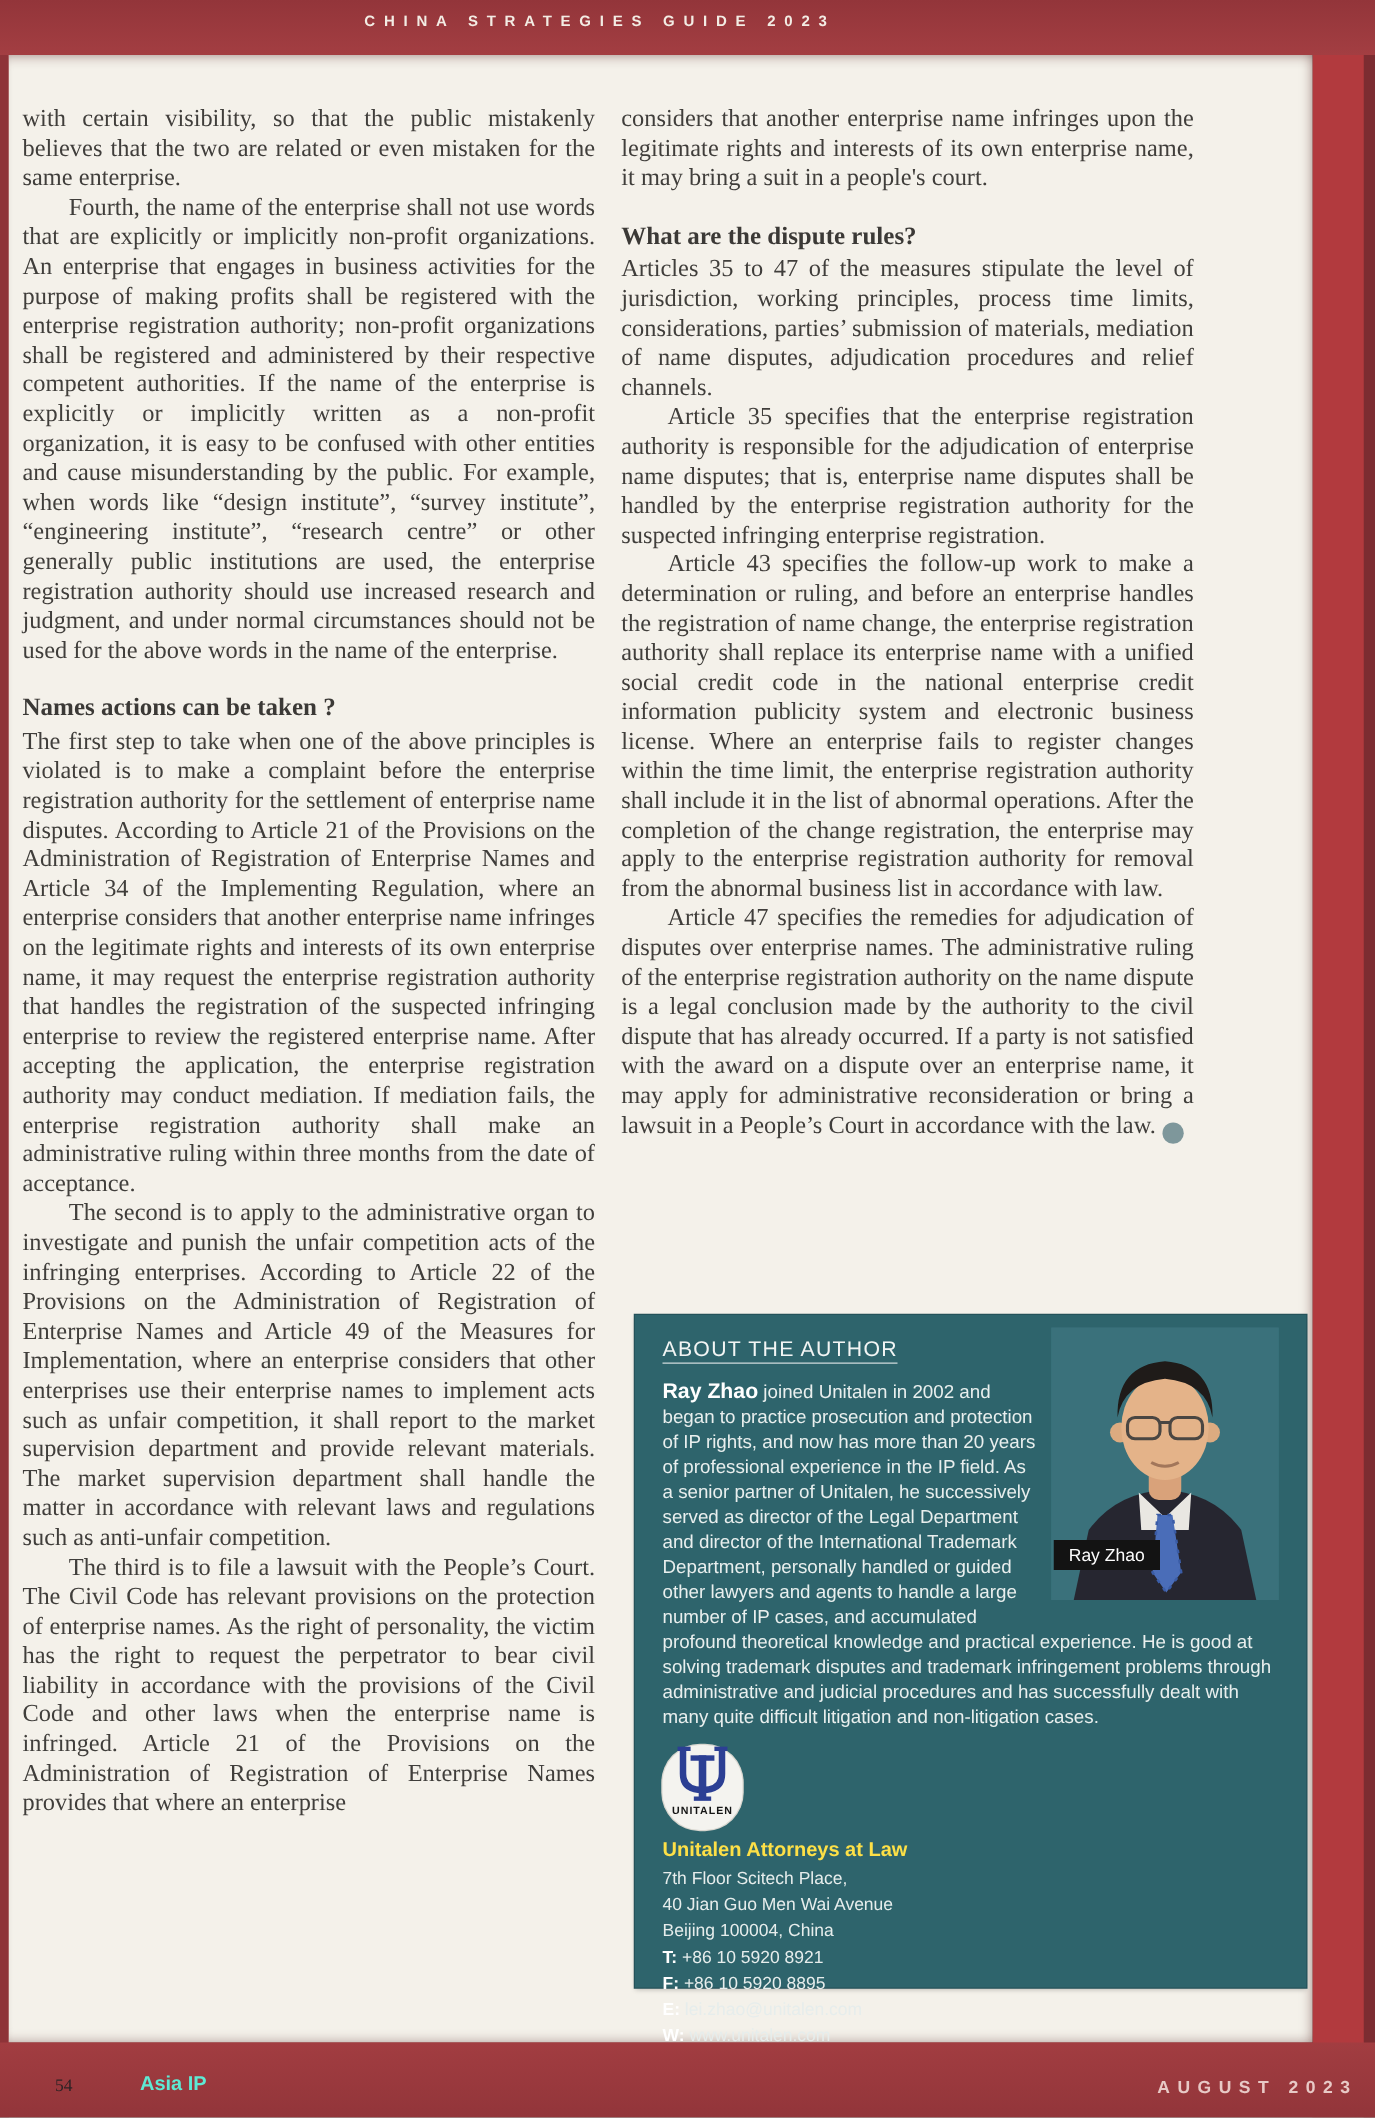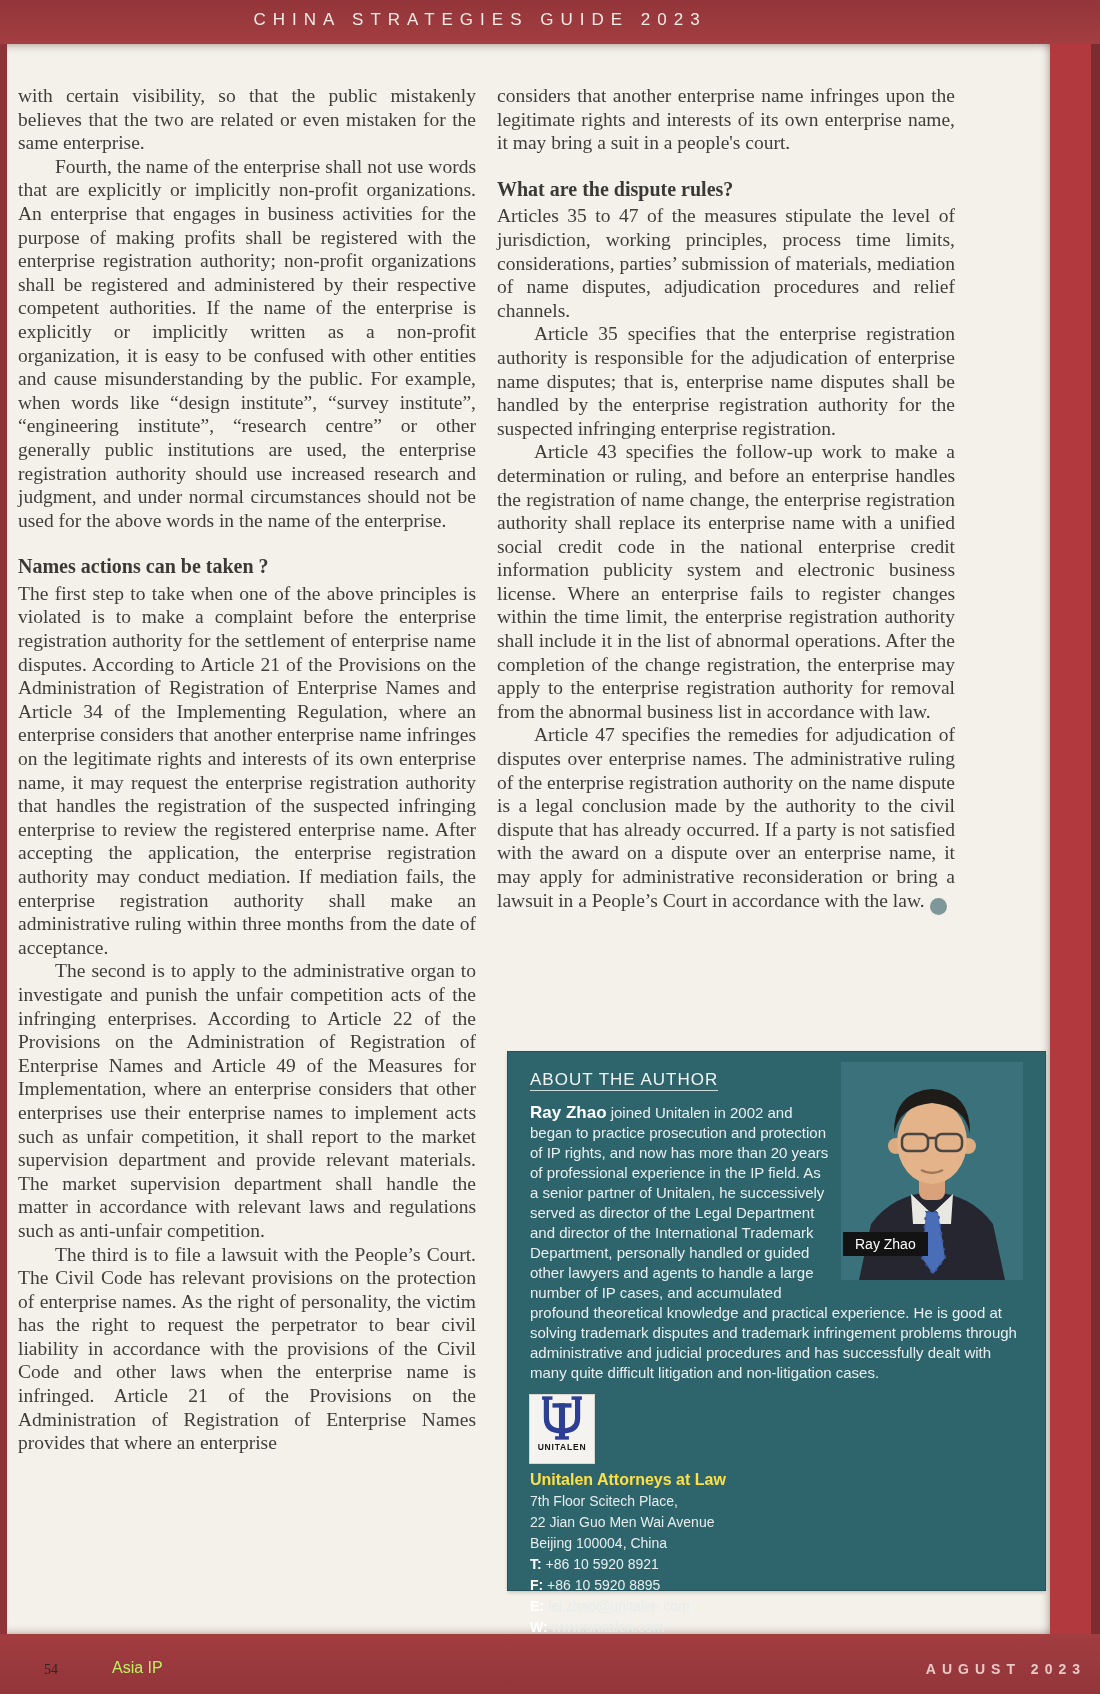--- a/index.html
+++ b/index.html
@@ -5,21 +5,21 @@
   html,body{margin:0;padding:0;background:#888;}
   .page{position:relative;width:1100px;height:1694px;background:#9e3a3e;overflow:hidden;
         font-family:"Liberation Serif","DejaVu Serif",serif;}
   
   .band-top{position:absolute;left:0;top:0;width:100%;height:44px;background:linear-gradient(#93353a,#a33e42);}
   .strip-right{position:absolute;right:0;top:0;width:50px;height:100%;background:#b23a3e;}
   .strip-right-edge{position:absolute;right:0;top:0;width:9px;height:100%;background:#7c2c31;}
   .strip-left{position:absolute;left:0;top:0;width:7px;height:100%;background:#8e3338;}
   .band-bottom{position:absolute;left:0;bottom:0;width:100%;height:60px;background:linear-gradient(#a23d41,#92353a);}
   .banner-title{position:absolute;left:0;top:10px;width:960px;text-align:center;
-        font-family:"Liberation Sans","DejaVu Sans",sans-serif;font-weight:normal;font-size:17px;
+        font-family:"Liberation Sans","DejaVu Sans",sans-serif;font-weight:bold;font-size:12px;
         letter-spacing:7px;color:#f3ece4;}
   
   .paper{position:absolute;left:7px;top:44px;width:1043px;height:1590px;background:#f4f1ea;
         box-shadow:inset 0 8px 10px -8px rgba(60,10,10,.45), inset -8px 0 9px -7px rgba(60,10,10,.35), inset 0 -8px 9px -7px rgba(60,10,10,.3);}
   
   .col{position:absolute;top:84px;width:458px;color:#403e3b;font-size:19.5px;line-height:23.6px;}
   .col-left{left:18px;}
   .col-right{left:497px;}
   .body-p{margin:0;text-align:justify;}
   .body-p.indent{text-indent:37px;}
@@ -35,29 +35,29 @@
   .about-label{display:inline-block;font-size:17px;letter-spacing:1px;color:#f2f5f4;
         border-bottom:1.5px solid #cfdadb;padding-bottom:0;margin:0 0 12px 0;font-weight:normal;}
   .author-photo{float:right;width:182px;height:218px;margin:-8px 0 8px 12px;position:relative;
         background:#3a717b;}
   .photo-caption{position:absolute;left:2px;bottom:24px;background:#131313;color:#fdfdfd;
         font-size:14px;padding:4px 12px;}
   .bio{margin:0;font-size:15px;line-height:20px;text-align:left;color:#e9efee;}
   .bio b{font-size:17px;color:#ffffff;}
   .logo-box{clear:left;width:64px;height:68px;background:#f4f3ef;margin:12px 0 8px 0;
         display:flex;flex-direction:column;align-items:center;justify-content:flex-start;
-        box-shadow:0 0 0 1px #d8d6cf;}
+        box-shadow:0 0 0 1px #d8d6cf;border-radius:30px;}
   .logo-wordmark{font-size:8.5px;font-weight:bold;letter-spacing:.8px;color:#161616;margin-top:1px;}
   .firm-name{font-size:16px;font-weight:bold;color:#fde047;margin:4px 0 2px 0;}
   .addr-line,.contact-line{font-size:14px;line-height:21px;color:#e6edec;}
   .contact-line b{color:#ffffff;}
   
   .footer-num{position:absolute;left:44px;bottom:16px;font-size:14px;color:#2e2224;}
   .footer-brand{position:absolute;left:112px;bottom:17px;font-family:"Liberation Sans",sans-serif;
-        font-size:16px;font-weight:400;color:#bef264;}
+        font-size:16px;font-weight:700;color:#5eead4;}
   .footer-issue{position:absolute;right:14px;bottom:17px;font-family:"Liberation Sans",sans-serif;
         font-weight:bold;font-size:14px;letter-spacing:6px;color:#e8c9c6;}
 </style>
 </head>
 <body>
 
 <div class="page">
   <div class="strip-right"></div>
   <div class="strip-right-edge"></div>
   <div class="strip-left"></div>
@@ -111,21 +111,21 @@
         <rect x="41" y="1" width="12" height="4" fill="#2c3f94"></rect>
         <rect x="19" y="9" width="22" height="5" fill="#2c3f94"></rect>
         <rect x="26.5" y="9" width="7" height="40" fill="#2c3f94"></rect>
         <rect x="22" y="47" width="16" height="4" fill="#2c3f94"></rect>
       </svg>
       <div class="logo-wordmark">UNITALEN</div>
     </div>
     <div class="firm-name">Unitalen Attorneys at Law</div>
     <div id="address-block">
         <div class="addr-line">7th Floor Scitech Place,</div>
-        <div class="addr-line">22 Jian Guo Men Wai Avenue</div>
+        <div class="addr-line">40 Jian Guo Men Wai Avenue</div>
         <div class="addr-line">Beijing 100004, China</div>
       </div>
     <div id="contact-block">
         <div class="contact-line"><b>T:</b> +86 10 5920 8921</div>
         <div class="contact-line"><b>F:</b> +86 10 5920 8895</div>
         <div class="contact-line"><b>E:</b> lei.zhao@unitalen.com</div>
         <div class="contact-line"><b>W:</b> www.unitalen.com</div>
       </div>
   </div>
 

